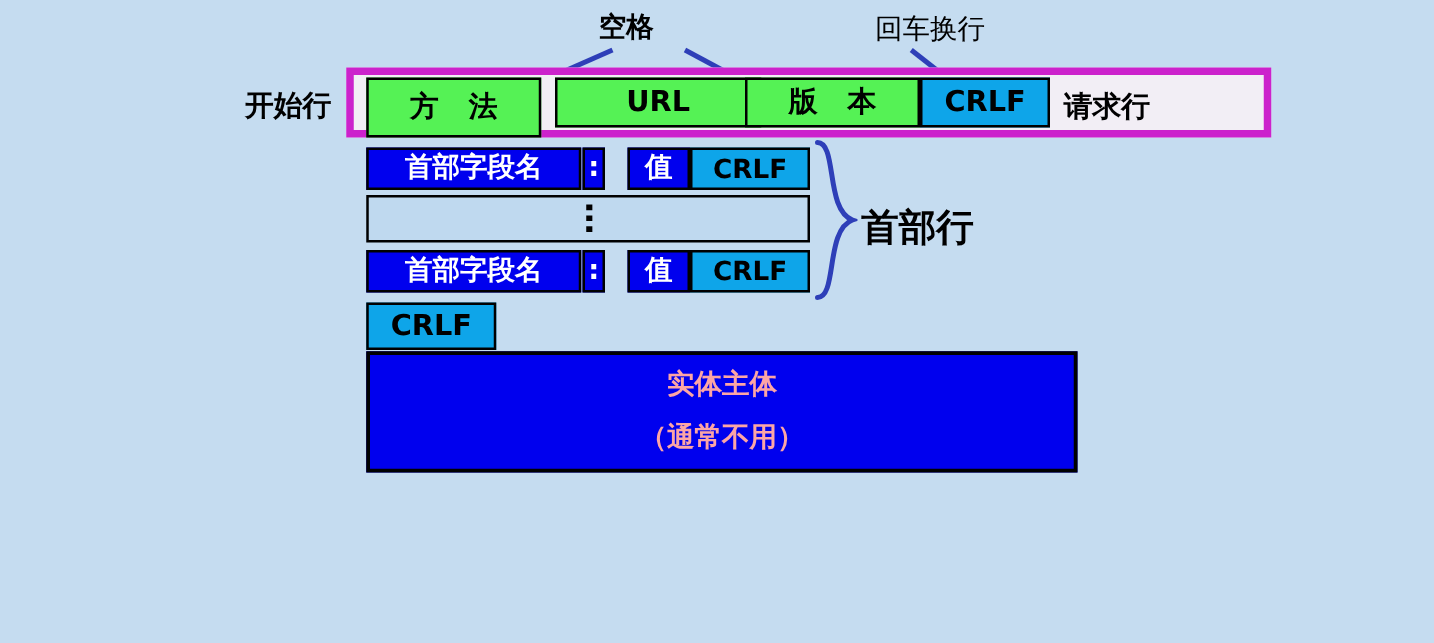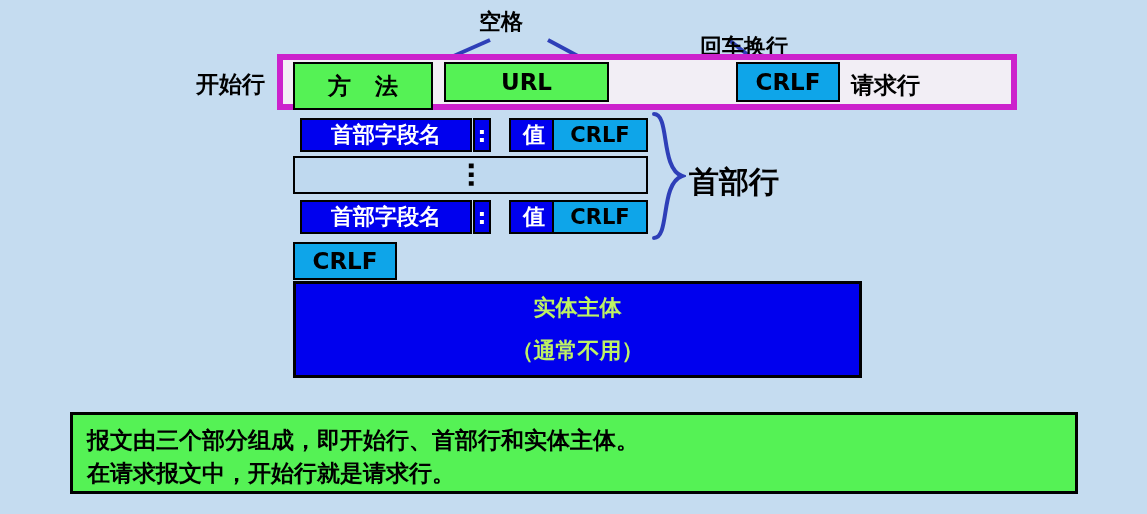--- a/index.html
+++ b/index.html
@@ -27,21 +27,21 @@
     display: flex;
     align-items: center;
     justify-content: center;
     border: 2px solid #000000;
     font-weight: bold;
     white-space: nowrap;
     line-height: 1;
   }
   .green  { background: #55f255; color: #000; }
   .cyan   { background: #0ea5e9; color: #000; }
-  .blue   { background: #0000ee; color: #ffffff; margin-left: 7px; }
+  .blue   { background: #0000ee; color: #ffffff; }
 
   
   #startline-frame {
     position: absolute;
     left: 277px;
     top: 54px;
     width: 740px;
     height: 56px;
     box-sizing: border-box;
     border: 6px solid #cc22cc;
@@ -76,23 +76,22 @@
     top: 7px;
     font-size: 22px;
     font-weight: bold;
     color: #000;
   }
   #label-crlf {
     position: absolute;
     left: 700px;
     top: 8px;
     font-size: 22px;
-    font-weight: bold;
-    color: #000;
-    margin-top: 24px;
+    font-weight: normal;
+    color: #000;
   }
   #leaders { position: absolute; left: 0; top: 0; width: 1147px; height: 130px; }
 
   
   .hdr-name  { width: 172px; height: 34px; font-size: 22px; }
   .hdr-colon { width: 18px;  height: 34px; font-size: 22px; }
   .hdr-value { width: 50px;  height: 34px; font-size: 22px; }
   .hdr-crlf  { width: 96px;  height: 34px; font-size: 21px; }
 
   #hdr1-name  { left: 293px; top: 118px; }
@@ -138,21 +137,21 @@
   
   #entity-body {
     position: absolute;
     left: 293px;
     top: 281px;
     width: 569px;
     height: 97px;
     box-sizing: border-box;
     border: 3px solid #000;
     background: #0000ee;
-    color: #bef264;
+    color: #fca5a5;
     display: flex;
     flex-direction: column;
     align-items: center;
     justify-content: center;
     font-size: 22px;
     font-weight: bold;
     line-height: 1.35;
     gap: 13px;
   }
 
@@ -185,20 +184,21 @@
     <line x1="729" y1="40" x2="757" y2="62" stroke="#2e3fb8" stroke-width="4"></line>
   </svg>
 
   <div id="label-space">空格</div>
   <div id="label-crlf">回车换行</div>
 
   <div id="label-startline">开始行</div>
   <div id="startline-frame"></div>
   <div class="cell green" id="cell-method">方 法</div>
   <div class="cell green" id="cell-url">URL</div>
+  <div class="cell green" id="cell-version">版 本</div>
   <div class="cell cyan" id="cell-crlf1">CRLF</div>
   <div id="label-requestline">请求行</div>
 
   <div class="cell blue hdr-name" id="hdr1-name">首部字段名</div>
   <div class="cell blue hdr-colon" id="hdr1-colon">:</div>
   <div class="cell blue hdr-value" id="hdr1-value">值</div>
   <div class="cell cyan hdr-crlf" id="hdr1-crlf">CRLF</div>
 
   <div class="cell" id="dots-row">
     <span class="dots">⋯</span>
@@ -215,18 +215,14 @@
   <div id="label-headerlines">首部行</div>
 
   <div id="blank-tail"></div>
   <div class="cell cyan" id="cell-crlf-blank">CRLF</div>
 
   <div id="entity-body">
     <div>实体主体</div>
     <div>（通常不用）</div>
   </div>
 
-  <div id="note">
-    <div>报文由三个部分组成，即开始行、首部行和实体主体。</div>
-    <div>在请求报文中，开始行就是请求行。</div>
-  </div>
 
 </div>
 
 </body></html>

